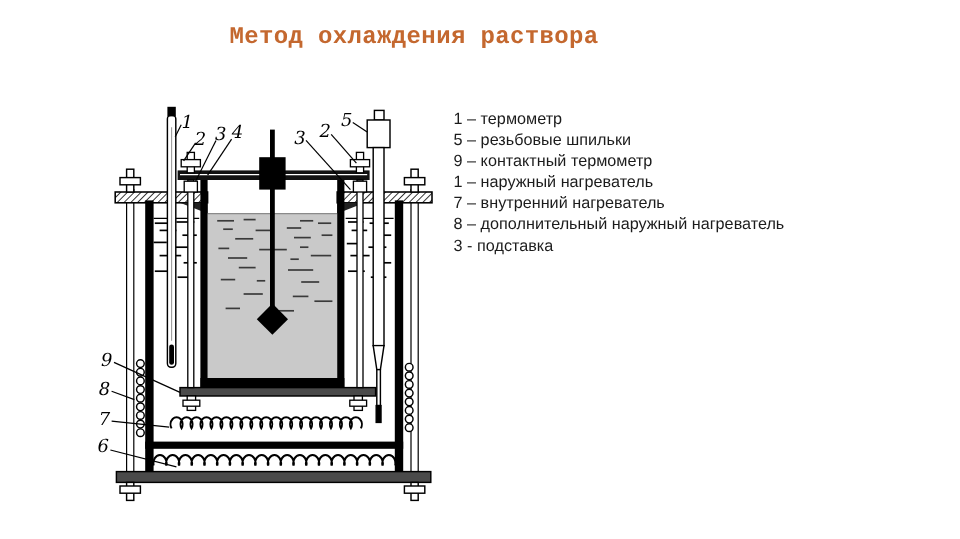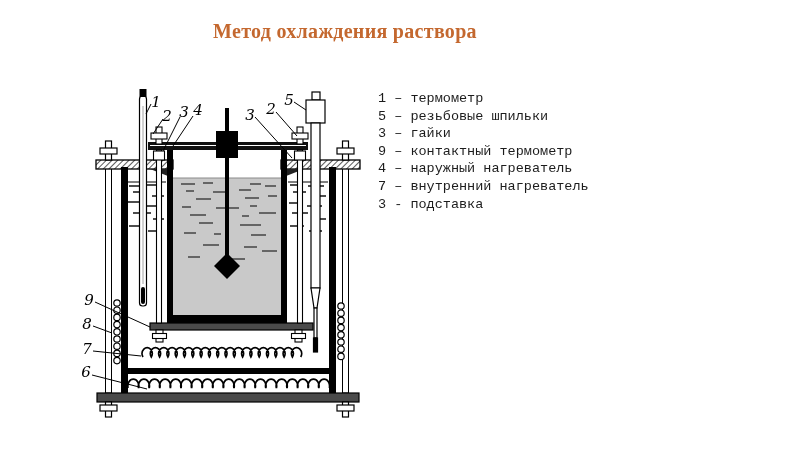--- a/index.html
+++ b/index.html
@@ -2,47 +2,47 @@
 <html><head>
 <meta charset="utf-8">
 <style>
   html,body{margin:0;padding:0;}
   body{
     width:800px;height:449px;background:#ffffff;position:relative;
     overflow:hidden;font-family:"DejaVu Sans",sans-serif;
   }
   .slide-title{
     position:absolute;left:110px;top:20px;width:470px;
-    text-align:center;font-family:Liberation Serif, serif;
+    text-align:center;font-family:Liberation Mono, monospace;
     font-weight:bold;font-size:20px;color:#c4682f;letter-spacing:.3px;
   }
   .legend{
     position:absolute;left:378px;top:90px;width:400px;
     font-size:13.5px;line-height:17.6px;color:#1c1c1c;
-    font-family:Liberation Mono, monospace;
+    font-family:Liberation Sans, sans-serif;
   }
   .legend div{white-space:nowrap;}
   svg.apparatus{position:absolute;left:0;top:0;}
   svg text.callout{
     font-family:"DejaVu Serif","Liberation Serif",serif;
     font-style:italic;font-size:15px;fill:#000;
   }
 </style>
 </head>
 <body>
 
 <div class="slide-title">Метод охлаждения раствора</div>
 
 <div class="legend">
   <div>1 – термометр</div>
   <div>5 – резьбовые шпильки</div>
-  <div>3 – гайки</div>
   <div>9 – контактный термометр</div>
-  <div>4 – наружный нагреватель</div>
+  <div>1 – наружный нагреватель</div>
   <div>7 – внутренний нагреватель</div>
+  <div>8 – дополнительный наружный нагреватель</div>
   <div>3 - подставка</div>
 </div>
 
 <svg class="apparatus" width="800" height="449" viewBox="0 0 800 449">
   <defs>
     <pattern id="hatch" width="4" height="4" patternUnits="userSpaceOnUse" patternTransform="rotate(45)">
       <rect width="4" height="4" fill="#ffffff"></rect>
       <line x1="0" y1="0" x2="0" y2="4" stroke="#000" stroke-width="1.3"></line>
     </pattern>
   </defs>

